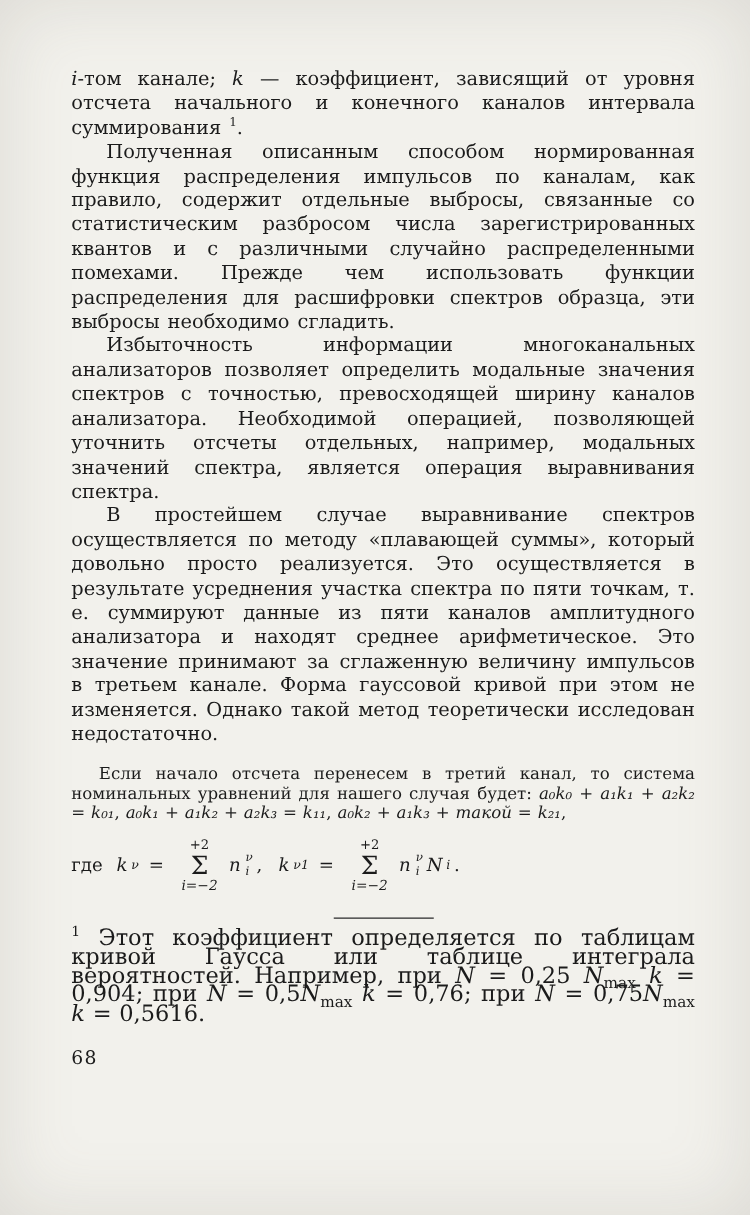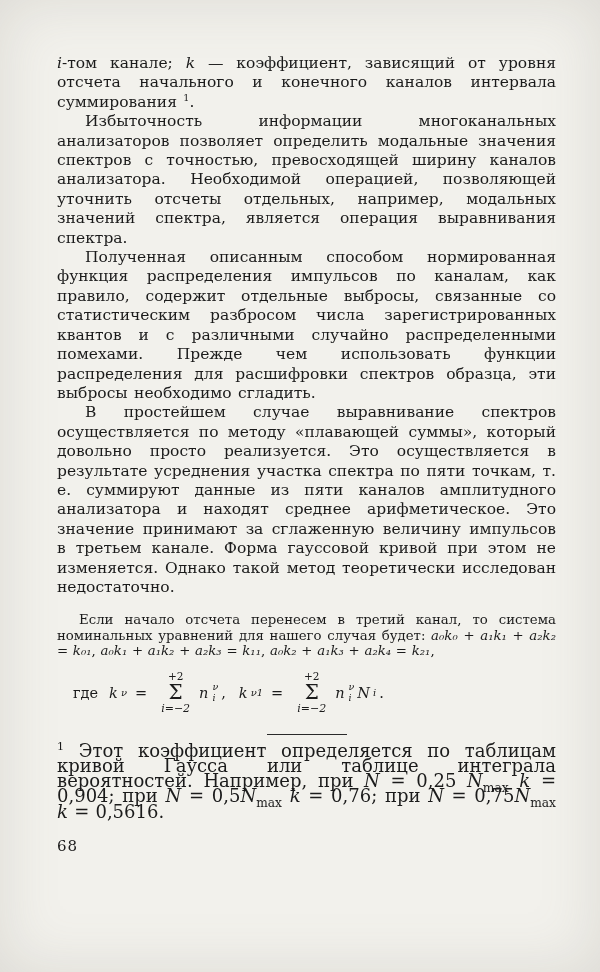--- a/index.html
+++ b/index.html
@@ -45,21 +45,21 @@
   .sg-sub{vertical-align:sub;font-size:0.68em;line-height:0;}
   
   .formula-row{
     margin-top:13px;
     margin-bottom:4px;
     display:flex;
     align-items:center;
     font-size:14.5px;
     gap:3px;
   }
-  .f-lead{margin-right:8px;margin-left:16px;}
+  .f-lead{margin-right:8px;}
   .f-var{font-style:italic;}
   .f-sub{vertical-align:sub;font-size:10px;font-style:italic;}
   .f-eq{margin:0 5px;}
   .sum{
     display:inline-flex;flex-direction:column;align-items:center;
     line-height:1;margin:0 6px;
   }
   .sum-top{font-size:10.5px;}
   .sigma{font-size:20px;line-height:0.9;margin:1px 0 2px 0;}
   .sum-bot{font-size:11px;font-style:italic;}
@@ -92,30 +92,30 @@
   }
 </style>
 </head>
 <body>
 
 <div class="page">
   <div class="content">
 
     <p class="para"><span class="sg-i">i</span><span>-том канале; </span><span class="sg-i">k</span><span> — коэффициент, зависящий от уровня отсчета начального и конечного каналов интервала суммирования </span><span class="sg-sup">1</span><span>.</span></p>
 
+    <p class="para indent">Полученная описанным способом нормированная функция распределения импульсов по каналам, как правило, содержит отдельные выбросы, связанные со статистическим разбросом числа зарегистрированных квантов и с различными случайно распределенными помехами. Прежде чем использовать функции распределения для расшифровки спектров образца, эти выбросы необходимо сгладить.</p>
+
     <p class="para indent">Избыточность информации многоканальных анализаторов позволяет определить модальные значения спектров с точностью, превосходящей ширину каналов анализатора. Необходимой операцией, позволяющей уточнить отсчеты отдельных, например, модальных значений спектра, является операция выравнивания спектра.</p>
-
-    <p class="para indent">Полученная описанным способом нормированная функция распределения импульсов по каналам, как правило, содержит отдельные выбросы, связанные со статистическим разбросом числа зарегистрированных квантов и с различными случайно распределенными помехами. Прежде чем использовать функции распределения для расшифровки спектров образца, эти выбросы необходимо сгладить.</p>
 
     <p class="para indent">В простейшем случае выравнивание спектров осуществляется по методу «плавающей суммы», который довольно просто реализуется. Это осуществляется в результате усреднения участка спектра по пяти точкам, т. е. суммируют данные из пяти каналов амплитудного анализатора и находят среднее арифметическое. Это значение принимают за сглаженную величину импульсов в третьем канале. Форма гауссовой кривой при этом не изменяется. Однако такой метод теоретически исследован недостаточно.</p>
 
 
     <div class="small-section">
 
-      <p class="small-para small-indent"><span>Если начало отсчета перенесем в третий канал, то система номинальных уравнений для нашего случая будет: </span><span class="sg-i">a₀k₀ + a₁k₁ + a₂k₂ = k₀₁</span><span>, </span><span class="sg-i">a₀k₁ + a₁k₂ + a₂k₃ = k₁₁</span><span>, </span><span class="sg-i">a₀k₂ + a₁k₃ + a₂k₄ = k₂₁</span><span>,</span></p>
+      <p class="small-para small-indent"><span>Если начало отсчета перенесем в третий канал, то система номинальных уравнений для нашего случая будет: </span><span class="sg-i">a₀k₀ + a₁k₁ + a₂k₂ = k₀₁</span><span>, </span><span class="sg-i">a₀k₁ + a₁k₂ + a₂k₃ = k₁₁</span><span>, </span><span class="sg-i">a₀k₂ + a₁k₃ + такой = k₂₁</span><span>,</span></p>
 
       <div class="formula-row">
         <span class="f-lead">где</span>
         <span class="f-var">k</span>
           <span class="f-sub">ν</span>
         <span class="f-eq">=</span>
         <span class="sum">
           <span class="sum-top">+2</span>
           <span class="sigma">Σ</span>
           <span class="sum-bot">i=−2</span>

